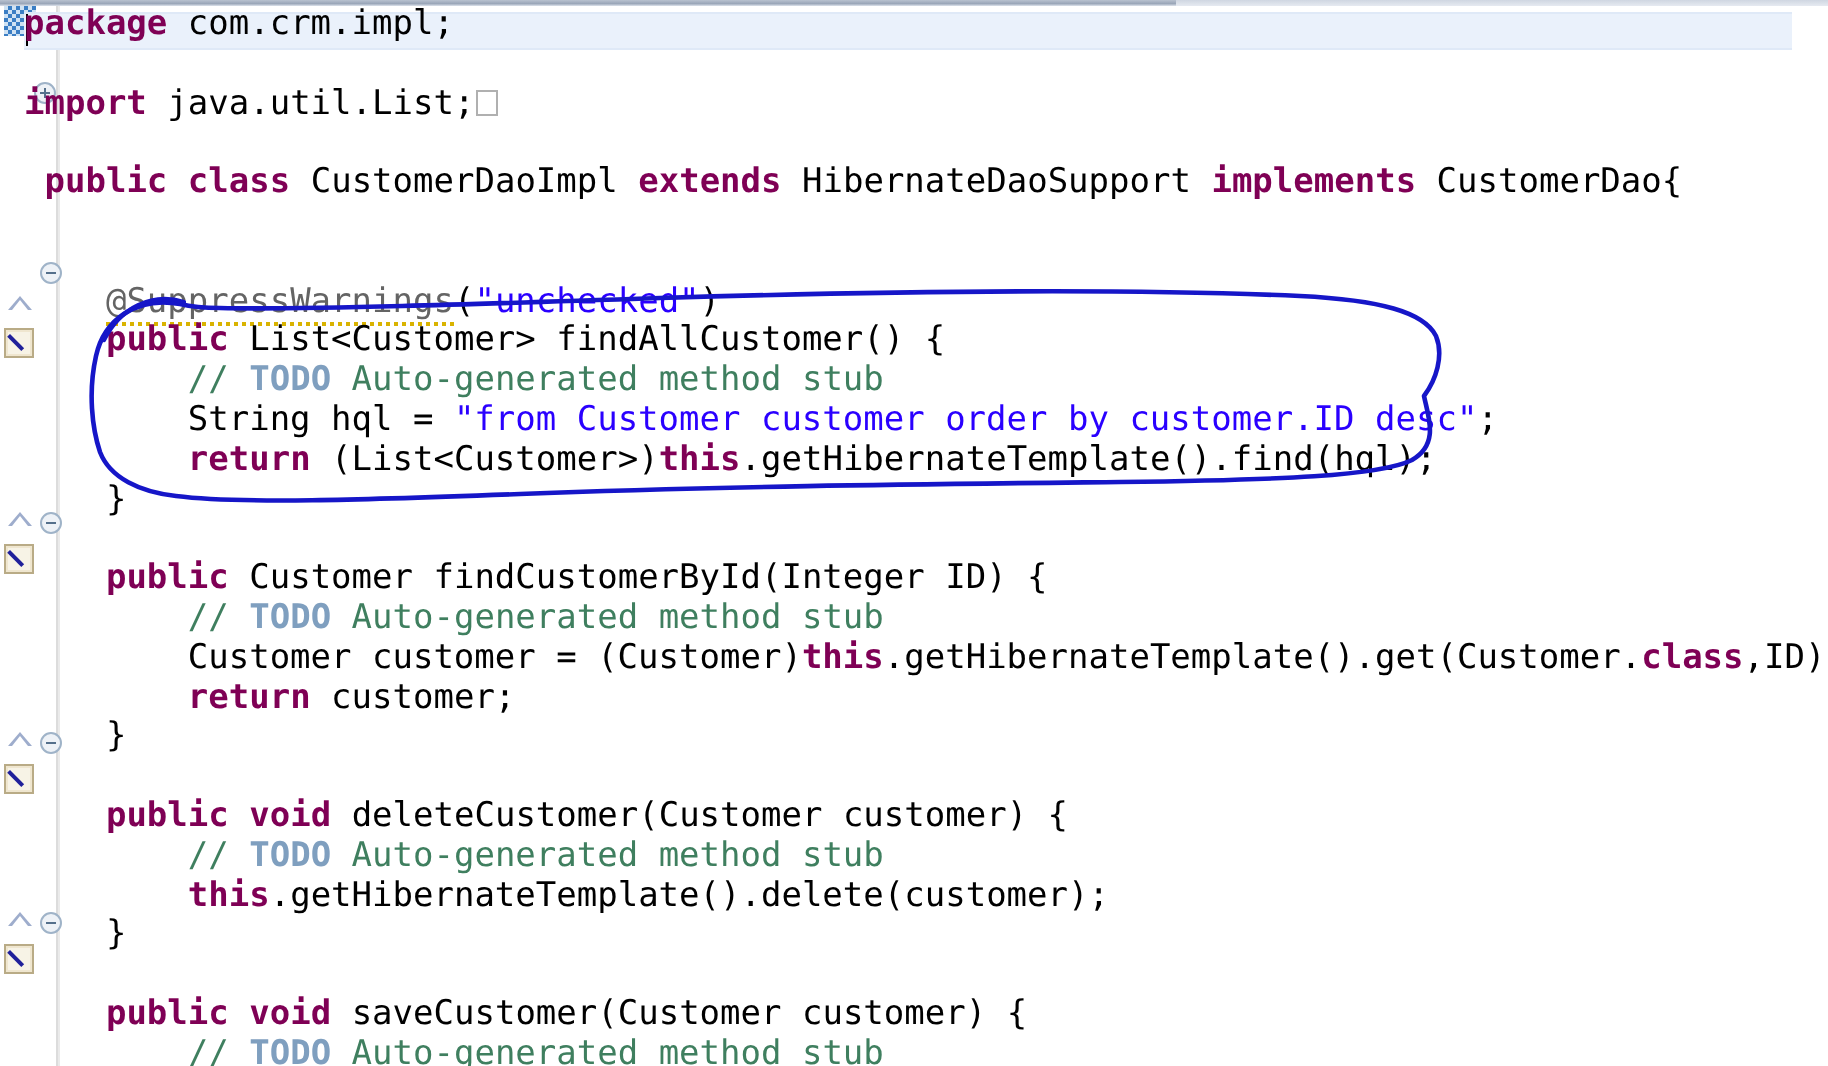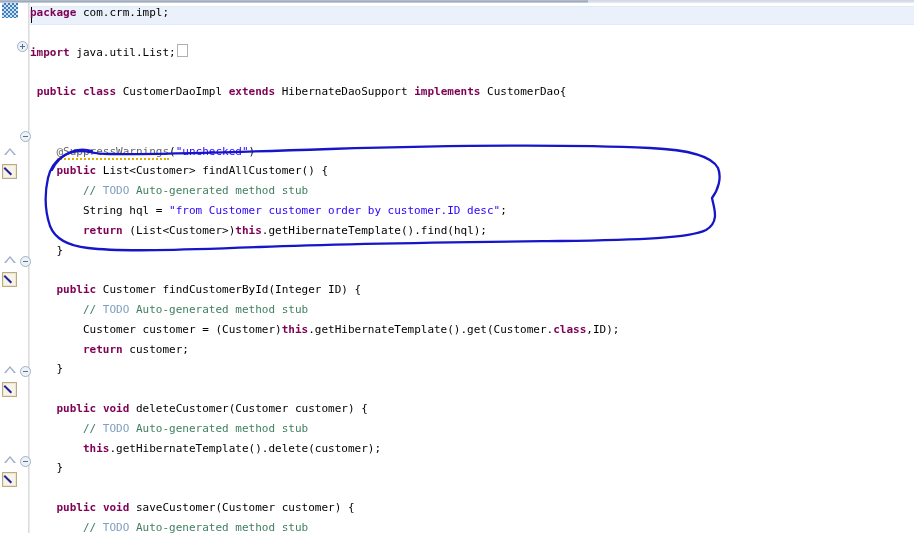--- a/index.html
+++ b/index.html
@@ -125,23 +125,23 @@
     left: 2px; top: 2px;
     width: 10px; height: 2px;
     background: #20209a;
     transform: rotate(45deg);
     transform-origin: left top;
   }
 
   
   .code {
     position: absolute;
-    left: 30px; top: 3px;
+    left: 12px; top: 3px;
     width: 884px; height: 472px;
-    font-size: 11px;
+    font-size: 17px;
     line-height: 19.8px;
     color: #000000;
     white-space: pre;
   }
   .line {
     position: relative;
     height: 19.8px;
     padding-left: 0px;
   }
   .cur-line {
@@ -157,21 +157,21 @@
     position: absolute;
     left: 1px; top: 4px;
     width: 1px; height: 16px;
     background: #000;
   }
 
   
   .kw   { color: #7f0055; font-weight: bold; }
   .str  { color: #2a00ff; }
   .cmt  { color: #3f7f5f; }
-  .todo { color: #7f9fbf; font-weight: normal; }
+  .todo { color: #7f9fbf; font-weight: bold; }
   .plain{ color: #000000; }
   .ann  { color: #646464; }
   .warnline {
     border-bottom: 2px dotted #d9b300;
     padding-bottom: 0px;
   }
   .folded-box {
     display: inline-block;
     width: 9px; height: 11px;
     border: 1px solid #b0b0b0;

